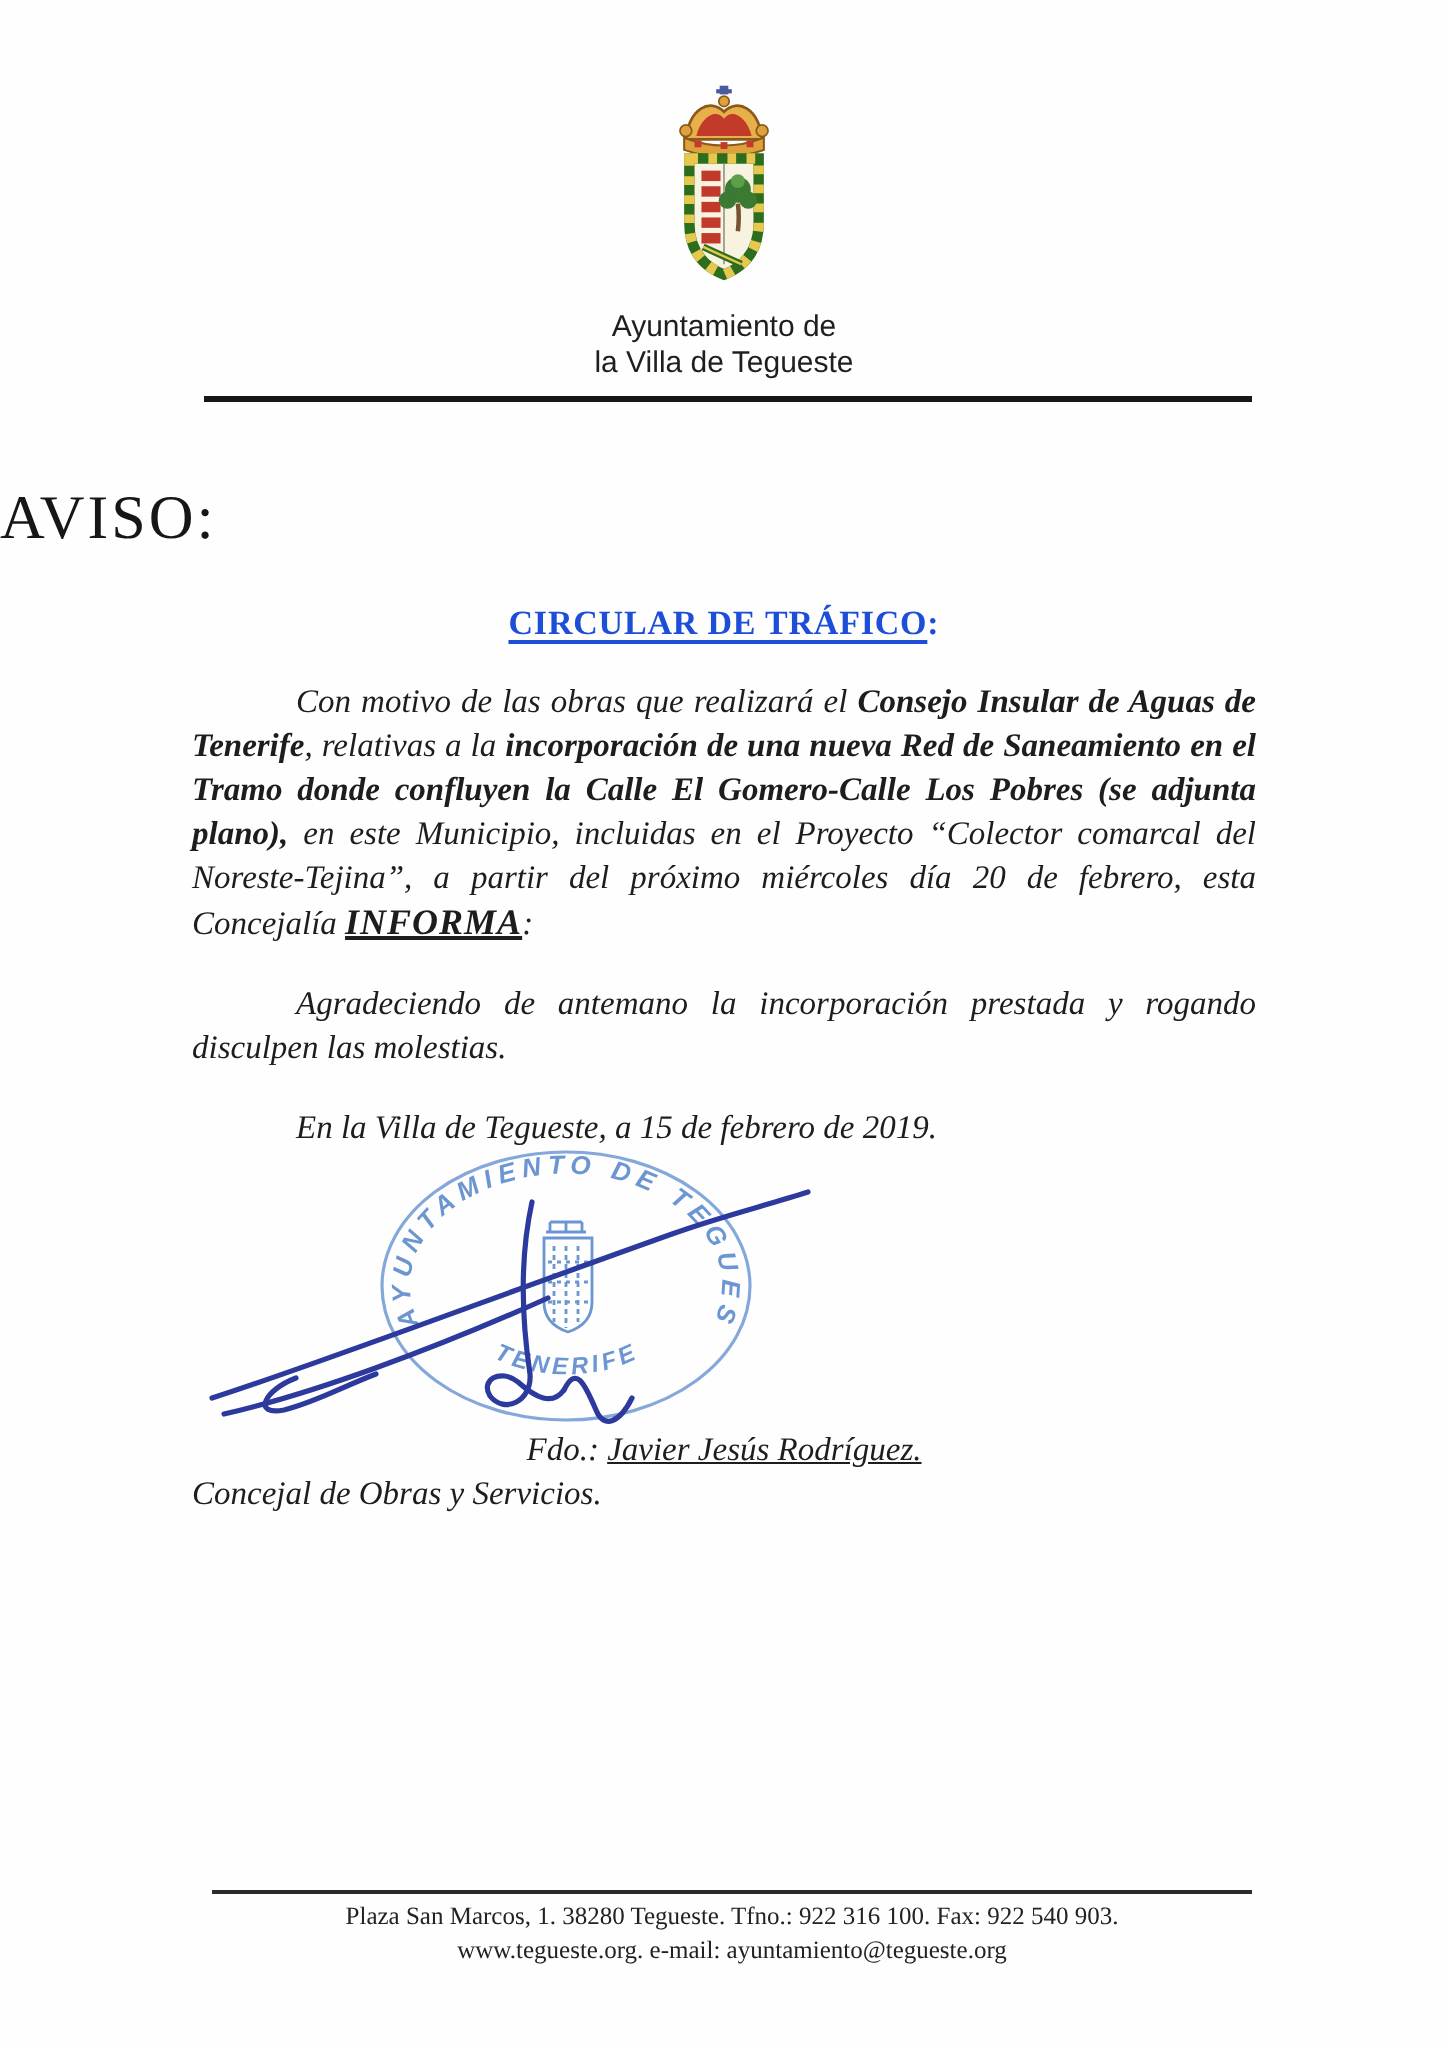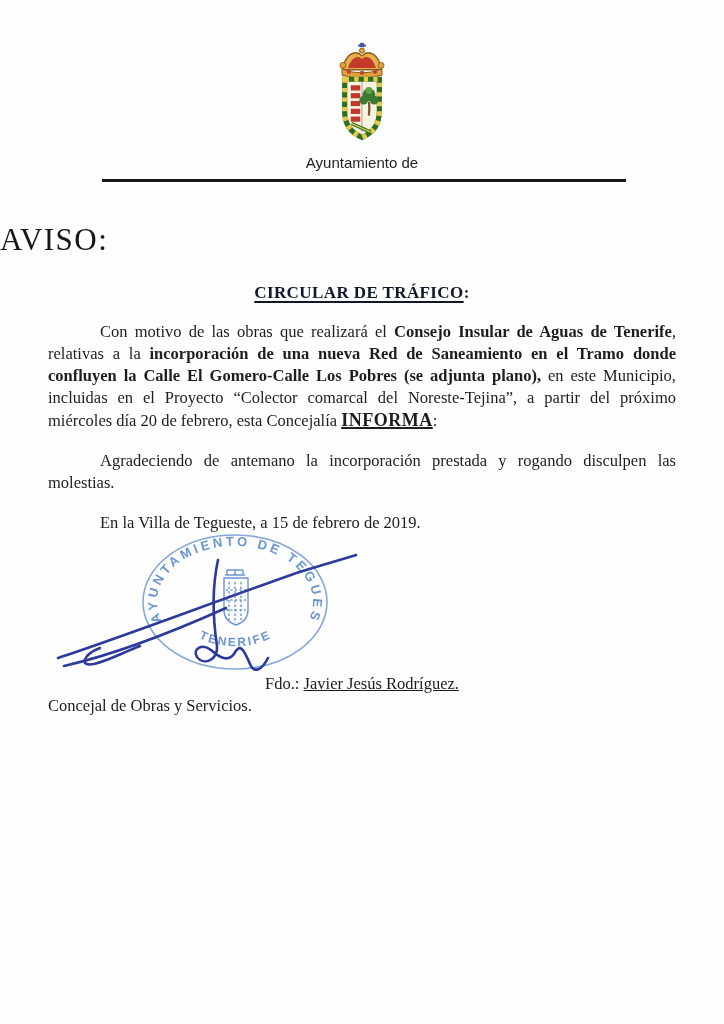--- a/index.html
+++ b/index.html
@@ -24,25 +24,25 @@
     margin:7px 98px 0 102px;
   }
   
   .doc-title{
     text-align:left;
     font-size:31px;letter-spacing:1.5px;
     margin-top:40px;font-weight:normal;color:#161616;
   }
   .doc-subtitle{
     text-align:center;font-size:17px;font-weight:bold;
-    margin-top:25px;letter-spacing:0.4px;color:#0f172a;
+    margin-top:25px;letter-spacing:0.4px;color:#1d4ed8;
   }
   .doc-subtitle .ul{text-decoration:underline;text-decoration-thickness:2px;text-underline-offset:3px;}
   
-  .content{margin:0 48px;}
+  .content{margin:0 96px;font-style:italic;}
   p.body{
     font-size:16.5px;line-height:22px;
     text-align:justify;text-indent:52px;
     margin:18px 0 0 0;color:#1d1d1d;
   }
   .b{font-weight:bold;}
   .u{text-decoration:underline;}
   .informa{font-size:18px;letter-spacing:0.5px;text-decoration-thickness:2px;}
   .date-line{
     text-align:center;font-size:16.5px;
@@ -98,20 +98,21 @@
         <circle cx="64" cy="67" r="5" fill="#3c7a33"></circle>
         <circle cx="52" cy="67" r="5" fill="#3c7a33"></circle>
         <circle cx="58" cy="56" r="4" fill="#5ea04a"></circle>
         <path d="M38,94 L60,104" stroke="#2c6e1e" stroke-width="4"></path>
         <path d="M38,94 L60,104" stroke="#e6c84f" stroke-width="1.4"></path>
       </g>
     </svg>
   </div>
   <div class="org-name">
     <div>Ayuntamiento de</div>
+    <div>la Villa de Tegueste</div>
   </div>
   <hr class="top-rule">
 
   <div class="doc-title">AVISO:</div>
   <div class="doc-subtitle"><span class="ul">CIRCULAR DE TRÁFICO</span><span>:</span></div>
 
   <div class="content">
 
     <p class="body"><span>Con motivo de las obras que realizará el </span><span class="b">Consejo Insular de Aguas de Tenerife</span><span>, relativas a la </span><span class="b">incorporación de una nueva Red de Saneamiento en el Tramo donde confluyen la Calle El Gomero-Calle Los Pobres (se adjunta plano),</span><span>  en este Municipio, incluidas en el Proyecto “Colector comarcal del Noreste-Tejina”,  a partir del próximo miércoles día 20 de febrero, esta Concejalía </span><span class="b u informa">INFORMA</span><span>:</span></p>
 
@@ -153,14 +154,19 @@
           <path d="M52,118 C36,124 30,137 46,134 C62,130 76,122 92,116"></path>
         </g>
       </svg>
     </div>
 
     <div class="fdo-line"><span>Fdo.: </span><span class="u">Javier Jesús Rodríguez.</span></div>
     <div class="role-line">Concejal de Obras y Servicios.</div>
 
   </div>
 
+  <div class="footer">
+    <hr class="footer-rule">
+    <div>Plaza San Marcos, 1. 38280 Tegueste. Tfno.: 922 316 100. Fax: 922 540 903.</div>
+    <div>www.tegueste.org. e-mail: ayuntamiento@tegueste.org</div>
+  </div>
 
 </div>
 
 </body></html>

